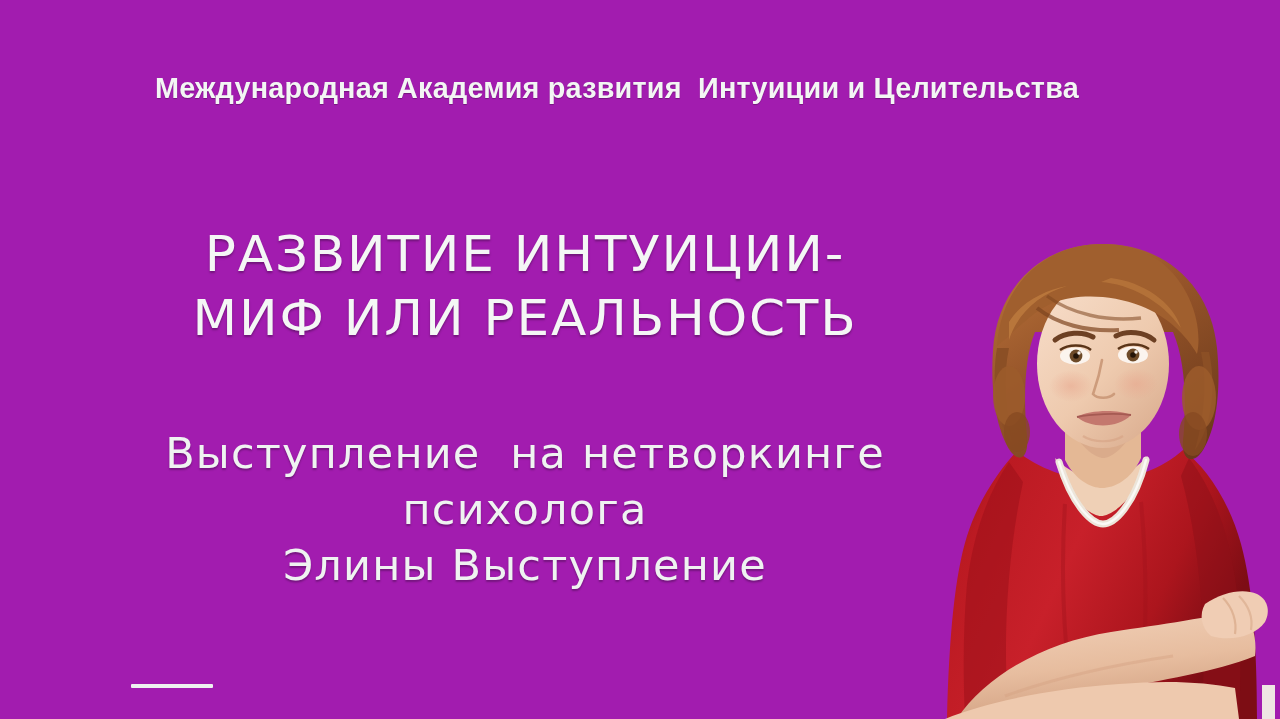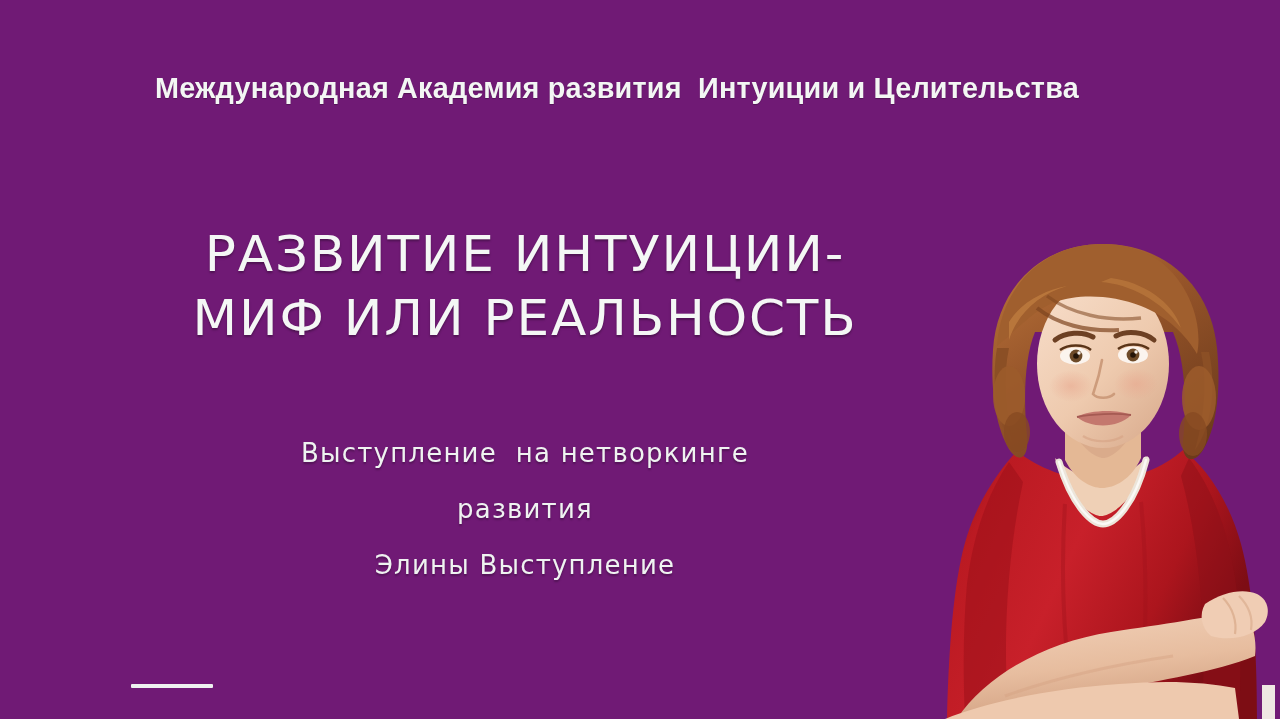--- a/index.html
+++ b/index.html
@@ -5,21 +5,21 @@
   html, body {
     margin: 0;
     padding: 0;
     background: #13221f;
   }
   #slide {
     position: relative;
     width: 1280px;
     height: 719px;
     overflow: hidden;
-    background: #701a75;
+    background: #a21caf;
     font-family: "Liberation Sans", sans-serif;
     -webkit-font-smoothing: antialiased;
   }
 
   
   #academy-header {
     position: absolute;
     left: 155px;
     top: 71px;
     width: 860px;
@@ -63,21 +63,21 @@
     left: 60px;
     top: 425px;
     width: 930px;
     text-align: center;
     color: #eff3f1;
   }
   #subtitle .sub-line {
     display: block;
     font-family: "DejaVu Sans", sans-serif;
     font-weight: 400;
-    font-size: 26px;
+    font-size: 43px;
     line-height: 56px;
     letter-spacing: 1.2px;
     white-space: pre;
     text-shadow: 0 2px 2px rgba(0,0,0,0.28);
   }
 
   
   #accent-dash {
     position: absolute;
     left: 131px;
@@ -115,21 +115,21 @@
 
   <div id="academy-header">Международная Академия развития  Интуиции и Целительства</div>
 
   <div id="main-title">
     <span class="title-line">РАЗВИТИЕ ИНТУИЦИИ-</span>
     <span class="title-line">МИФ ИЛИ РЕАЛЬНОСТЬ</span>
   </div>
 
   <div id="subtitle">
     <span class="sub-line">Выступление  на нетворкинге</span>
-    <span class="sub-line">развития</span>
+    <span class="sub-line">психолога</span>
     <span class="sub-line">Элины Выступление</span>
   </div>
 
   <div id="accent-dash"></div>
 
   <div id="portrait">
     <svg viewBox="0 0 378 483" xmlns="http://www.w3.org/2000/svg" aria-hidden="true">
       <defs>
         <linearGradient id="dressGrad" x1="0" y1="0" x2="1" y2="0.4">
           <stop offset="0%" stop-color="#8f1018"></stop>

